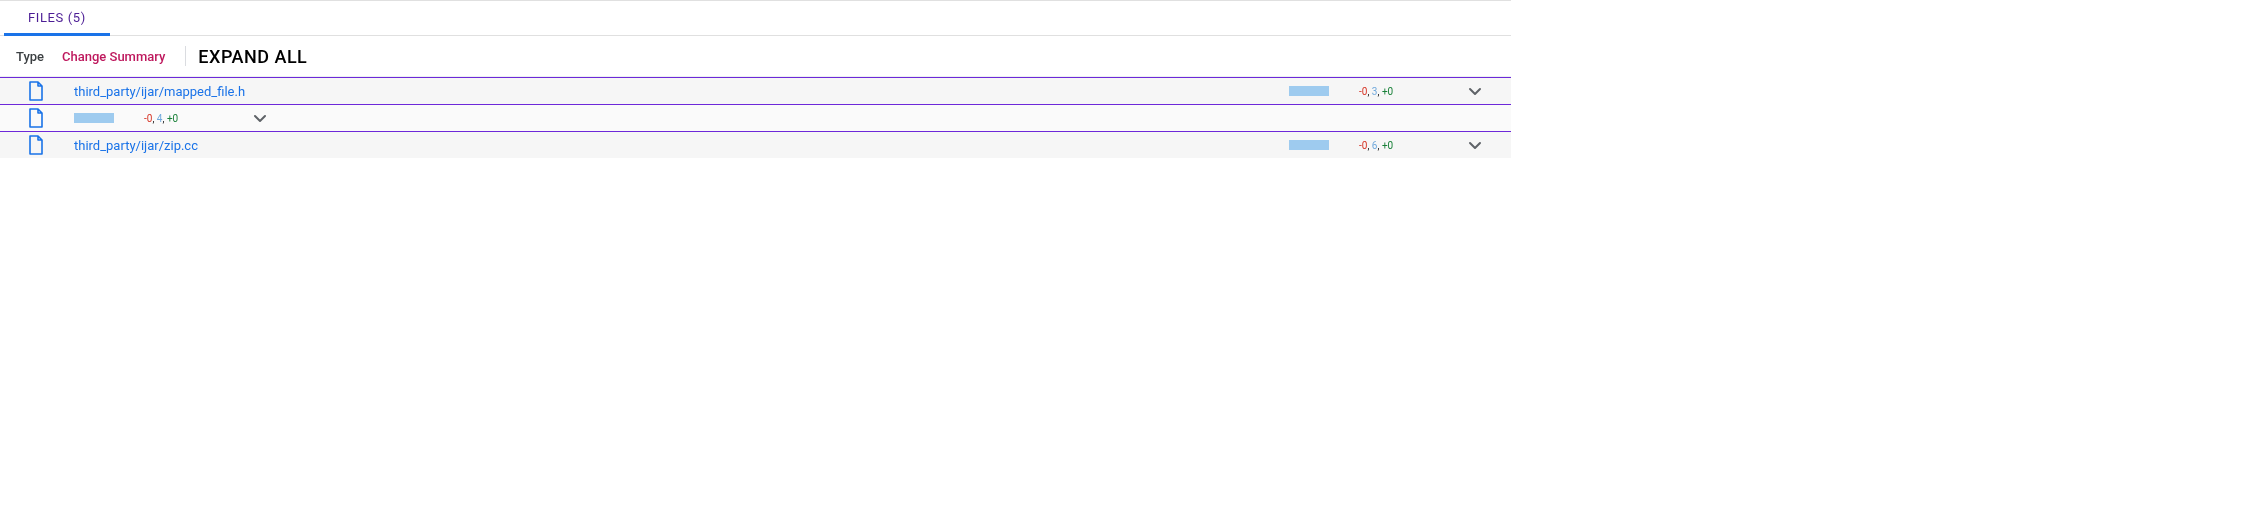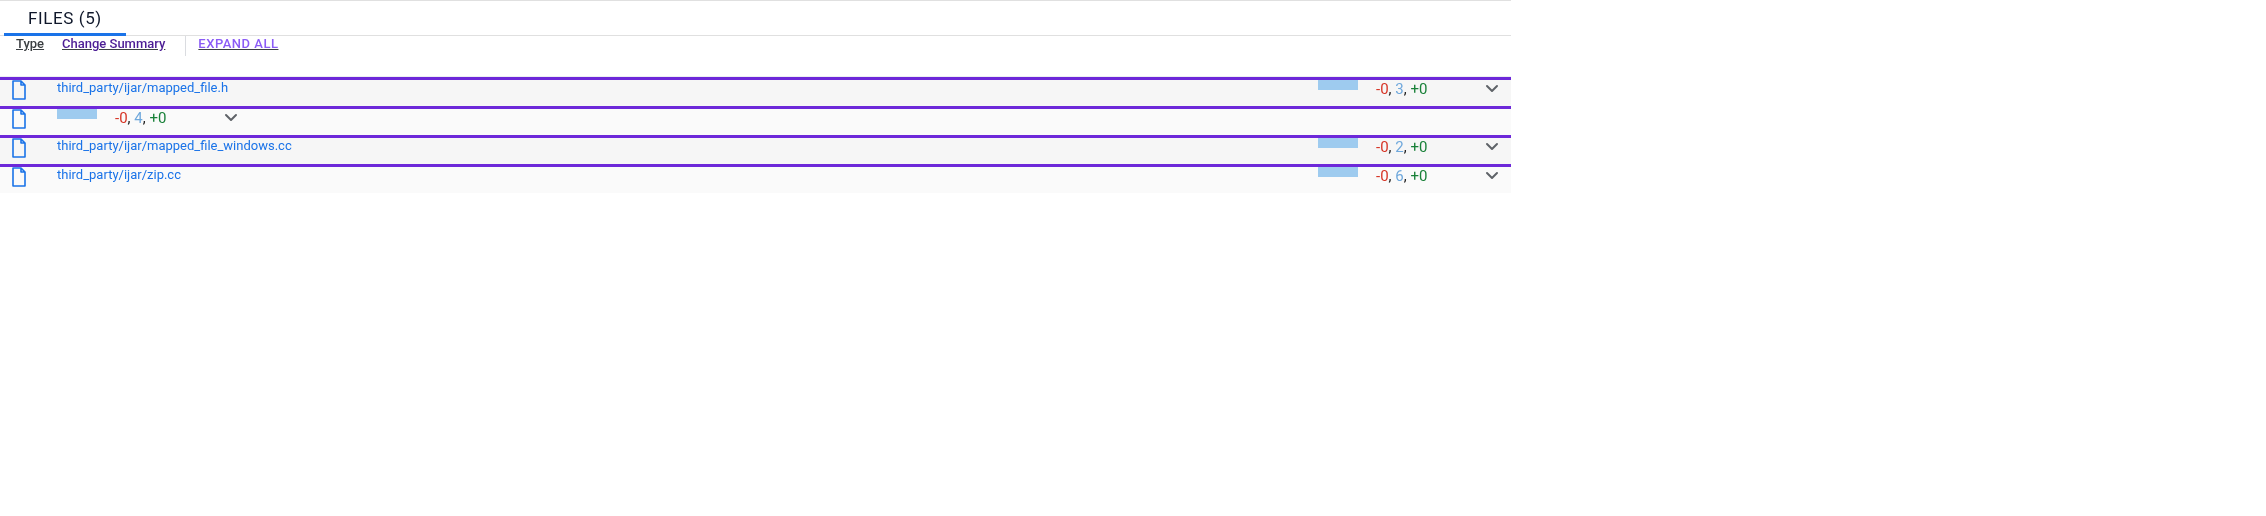--- a/index.html
+++ b/index.html
@@ -25,78 +25,77 @@
     display: flex;
     align-items: flex-end;
     height: 34px;
     border-bottom: 1px solid #e0e0e0;
     position: relative;
   }
   .tab {
     padding: 0 18px;
     height: 34px;
     line-height: 34px;
-    font-size: 17px;
+    font-size: 13px;
     letter-spacing: 0.6px;
-    color: #0f172a;
+    color: #4c1d95;
     cursor: pointer;
     position: relative;
     margin-left: 10px;
   }
   .tab.active::after {
     content: "";
     position: absolute;
     left: -6px;
     right: -6px;
     bottom: -1px;
     height: 3px;
     background: #1a73e8;
   }
 
   
   .header-row {
     display: flex;
-    align-items: flex-start;
+    align-items: center;
     height: 40px;
     padding: 0 16px;
     font-size: 13px;
     color: #3c4043;
     font-weight: 500;
     border-bottom: 1px solid #eceff1;
-    text-decoration: underline;
   }
   .col-type  { width: 46px; flex: 0 0 46px; }
   .col-path  { flex: 1 1 auto; }
   .col-summary-label {
     flex: 0 0 auto;
     padding-right: 16px;
-    color: #4c1d95;
+    color: #be185d;
   }
   .header-sep {
     width: 1px;
     height: 20px;
     background: #dadce0;
     margin: 0 8px 0 4px;
   }
   .expand-all {
-    color: #8b5cf6;
+    color: #000000;
+    font-size: 18px;
+    letter-spacing: 0.5px;
+    cursor: pointer;
+    padding-left: 4px;
+  }
+
+  
+  .file-row {
+    display: flex;
+    align-items: center;
+    height: 26px;
+    padding: 0 28px;
     font-size: 13px;
-    letter-spacing: 0.5px;
-    cursor: pointer;
-    padding-left: 4px;
-  }
-
-  
-  .file-row {
-    display: flex;
-    align-items: flex-start;
-    height: 26px;
-    padding: 0 11px;
-    font-size: 13px;
-    border-top: 3px solid #6d28d9;
+    border-top: 1px solid #6d28d9;
   }
   .file-row:nth-child(odd)  { background: #f6f6f6; }
   .file-row:nth-child(even) { background: #fafafa; }
 
   .file-icon {
     flex: 0 0 46px;
     display: flex;
     align-items: center;
   }
   .file-icon svg { width: 16px; height: 20px; display:block; }
@@ -112,22 +111,23 @@
 
   .bar {
     flex: 0 0 40px;
     height: 10px;
     background: #9ecbef;
     margin-right: 18px;
   }
 
   .stats {
     flex: 0 0 96px;
-    font-size: 15px;
+    font-size: 10px;
     white-space: nowrap;
+    margin-left: 12px;
   }
   .stats .del  { color: #d63324; }
   .stats .mod  { color: #6fa8dc; }
   .stats .add  { color: #188038; }
 
   .expand-cell {
     flex: 0 0 28px;
     display: flex;
     justify-content: flex-end;
     cursor: pointer;
@@ -186,35 +186,20 @@
             <path d="M3 6 L8 11 L13 6"></path>
           </svg>
         </div>
       </div>
       <div class="file-row">
         <div class="file-icon">
           <svg viewBox="0 0 16 20">
             <path class="doc-icon-path" d="M2 1 H10 L14 5 V19 H2 Z M10 1 V5 H14"></path>
           </svg>
         </div>
-        <div class="file-path">third_party/ijar/mapped_file_windows.cc</div>
-        <div class="bar"></div>
-        <div class="stats"><span class="del">-0</span>, <span class="mod">2</span>, <span class="add">+0</span></div>
-        <div class="expand-cell">
-          <svg class="chevron" viewBox="0 0 16 16">
-            <path d="M3 6 L8 11 L13 6"></path>
-          </svg>
-        </div>
-      </div>
-      <div class="file-row">
-        <div class="file-icon">
-          <svg viewBox="0 0 16 20">
-            <path class="doc-icon-path" d="M2 1 H10 L14 5 V19 H2 Z M10 1 V5 H14"></path>
-          </svg>
-        </div>
         <div class="file-path">third_party/ijar/zip.cc</div>
         <div class="bar"></div>
         <div class="stats"><span class="del">-0</span>, <span class="mod">6</span>, <span class="add">+0</span></div>
         <div class="expand-cell">
           <svg class="chevron" viewBox="0 0 16 16">
             <path d="M3 6 L8 11 L13 6"></path>
           </svg>
         </div>
       </div>
     </div>

